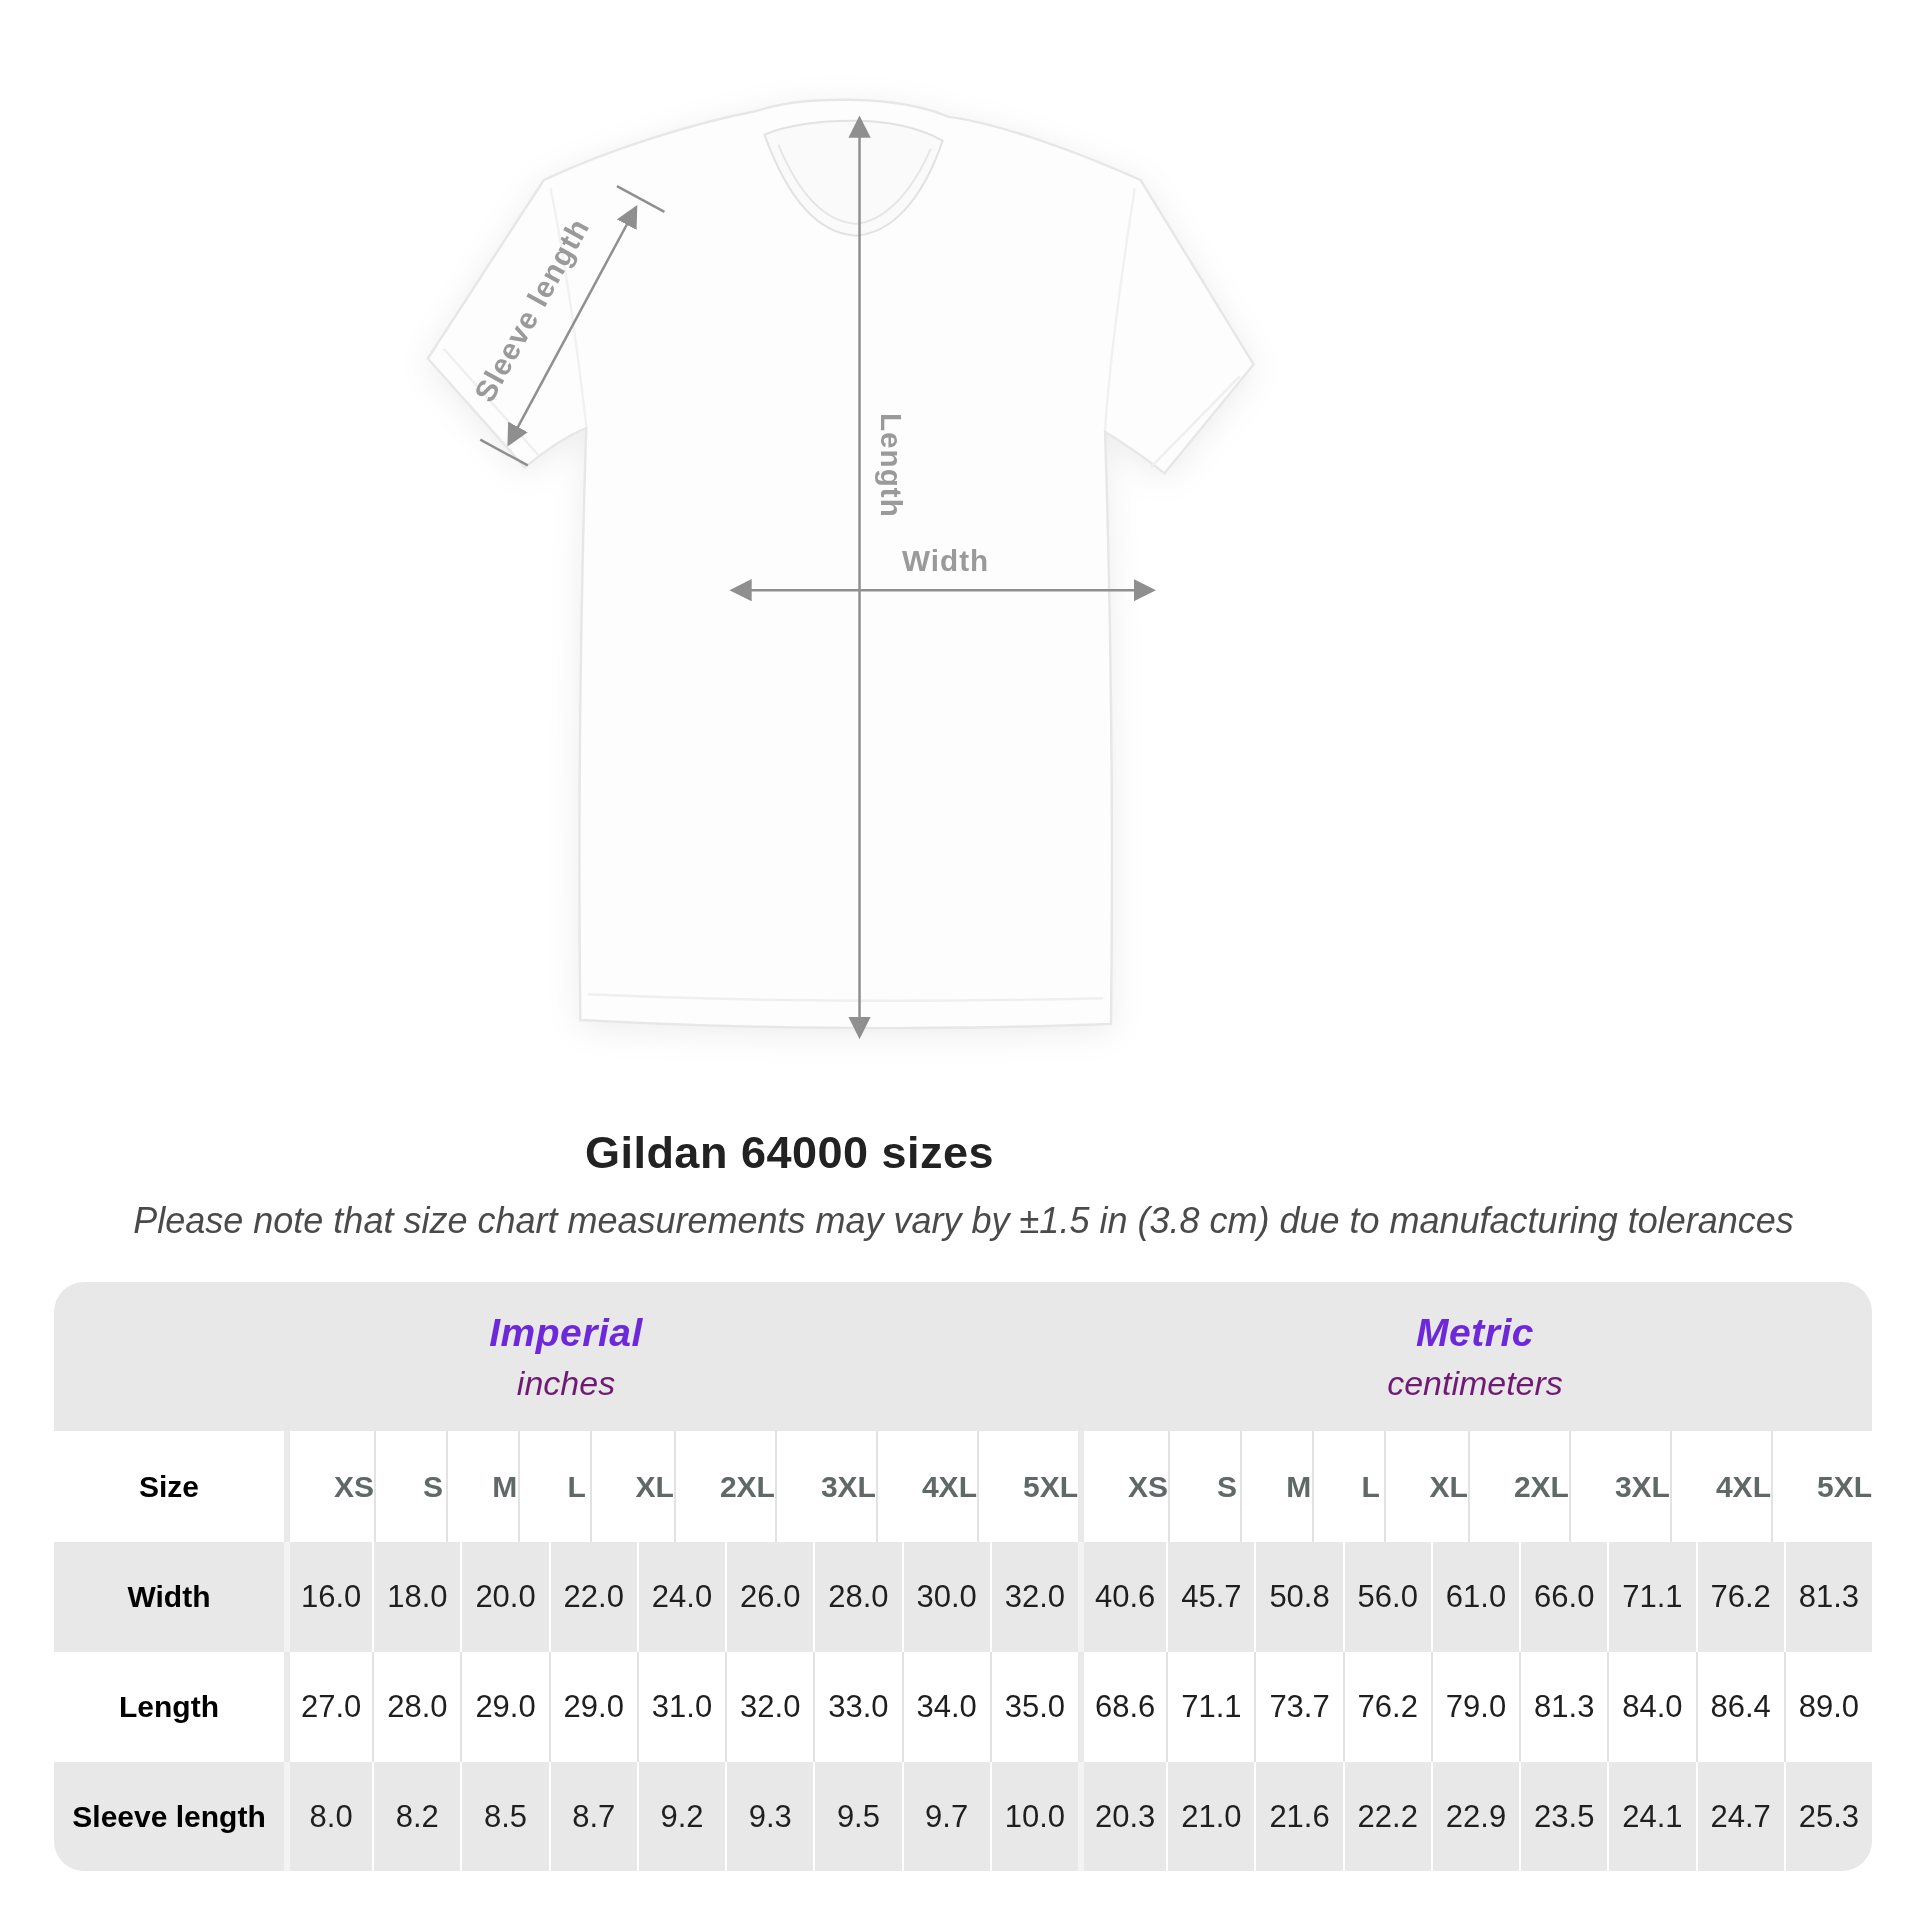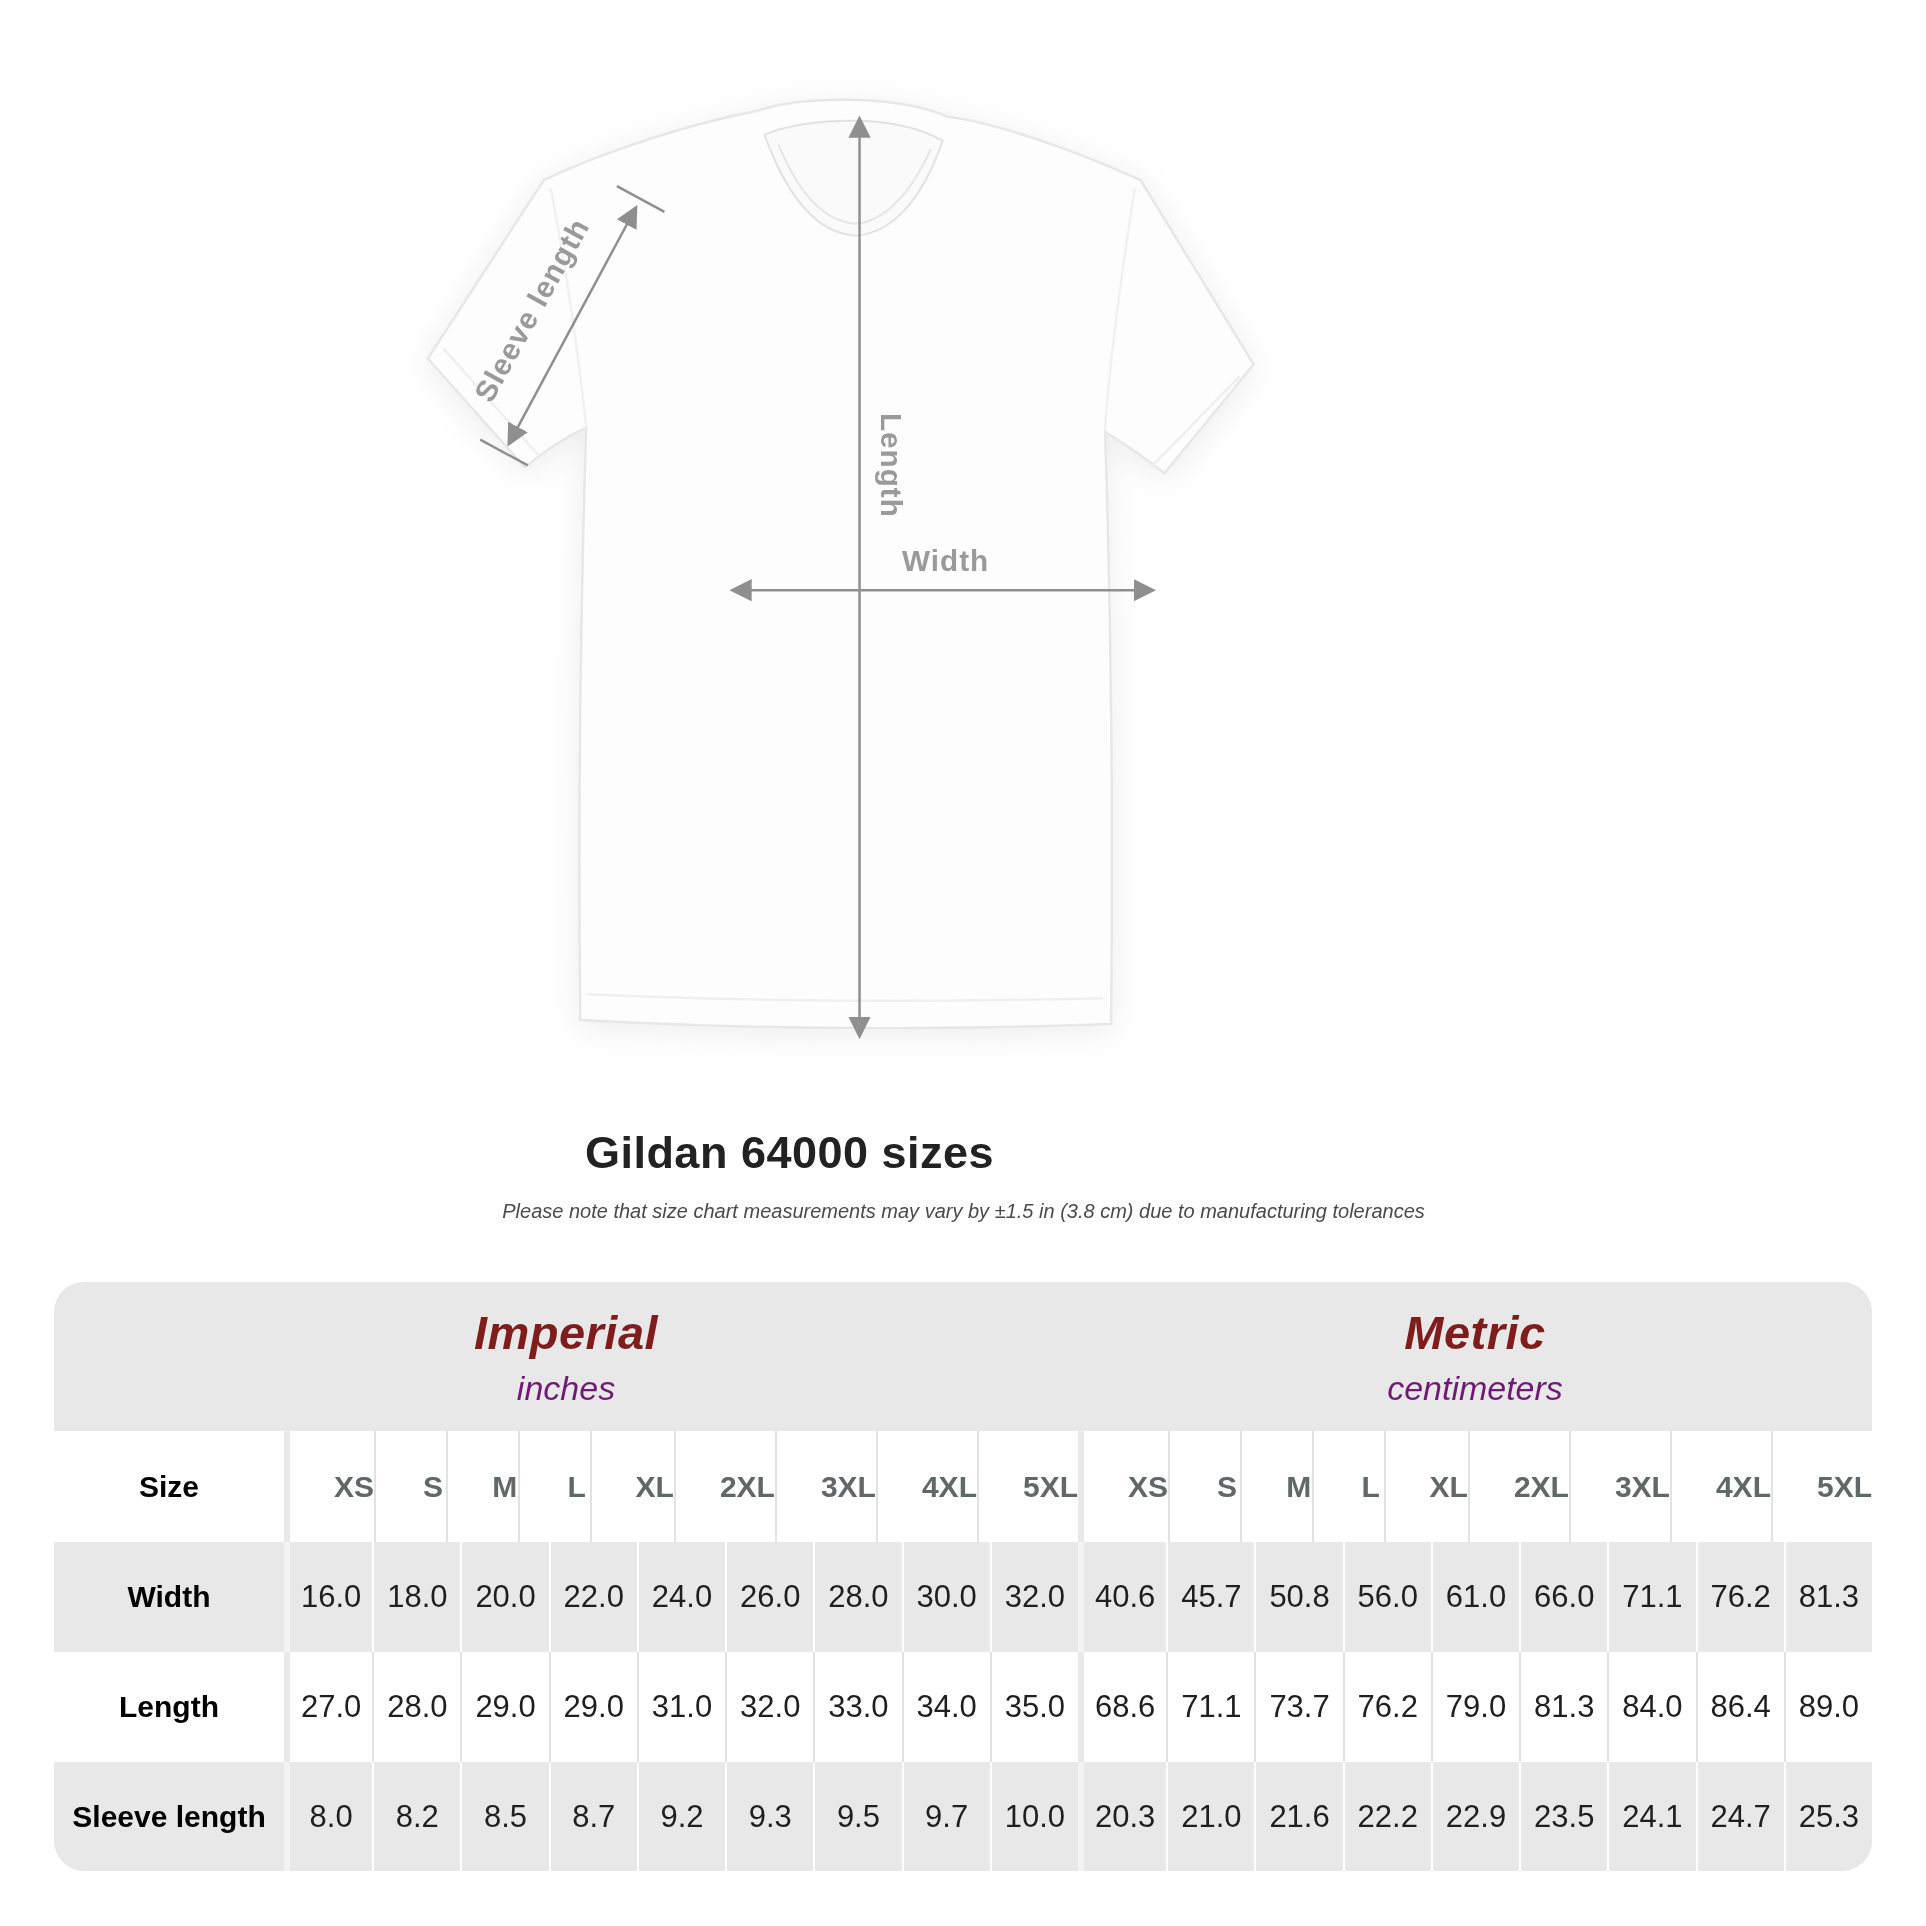--- a/index.html
+++ b/index.html
@@ -11,35 +11,35 @@
   .diagram{position:absolute;top:0;left:0;width:1927px;height:1119px;}
   .diagram svg{display:block;width:100%;height:100%;}
   .ann-text{fill:#9a9a9a;font-weight:bold;font-size:30px;letter-spacing:1px;}
   
   .title{
     position:absolute;top:1127px;left:0;width:1579px;text-align:center;
     font-size:45px;font-weight:bold;color:#222222;letter-spacing:0.5px;
   }
   .subtitle{
     position:absolute;top:1200px;left:0;width:1927px;text-align:center;
-    font-size:20px;font-style:italic;color:#4a4a4a;
+    font-size:36px;font-style:italic;color:#4a4a4a;
   }
   
   .size-table{
     position:absolute;top:1282px;left:54px;width:1818px;height:589px;
     border-radius:30px;overflow:hidden;
   }
   .band{
     display:grid;grid-template-columns:230px repeat(18,1fr);
     height:149px;background:#e8e8e8;
   }
   .group{display:flex;flex-direction:column;align-items:center;justify-content:center;gap:9px;}
   .g-imp{grid-column:1 / 11;}
   .g-met{grid-column:11 / 20;}
-  .gname{font-size:47px;font-weight:bold;font-style:italic;color:#7f1d1d;letter-spacing:0.5px;}
+  .gname{font-size:39px;font-weight:bold;font-style:italic;color:#6d28d9;letter-spacing:0.5px;}
   .gunit{font-size:34px;font-style:italic;color:#701a75;}
   .row{display:grid;grid-template-columns:230px repeat(18,1fr);}
   .row-size{height:111px;}
   .row-data{height:110px;}
   .r-white{background:#ffffff;--thin:#e2e2e2;--wide:#e9e9e9;}
   .r-gray{background:#e8e8e8;--thin:#ffffff;--wide:#f3f3f3;}
   .lbl,.cell{display:flex;align-items:center;justify-content:center;}
   .cell{border-left:2px solid var(--thin);font-size:31px;color:#1f1f1f;}
   .cell.wsep{border-left:6px solid var(--wide);}
   .lbl{font-size:30px;font-weight:bold;color:#000000;}

